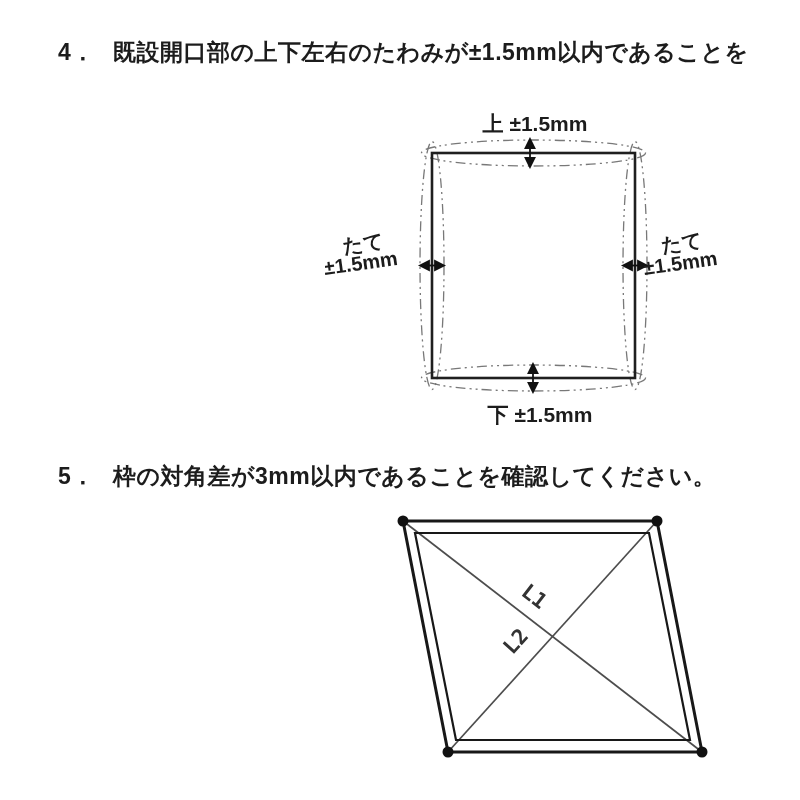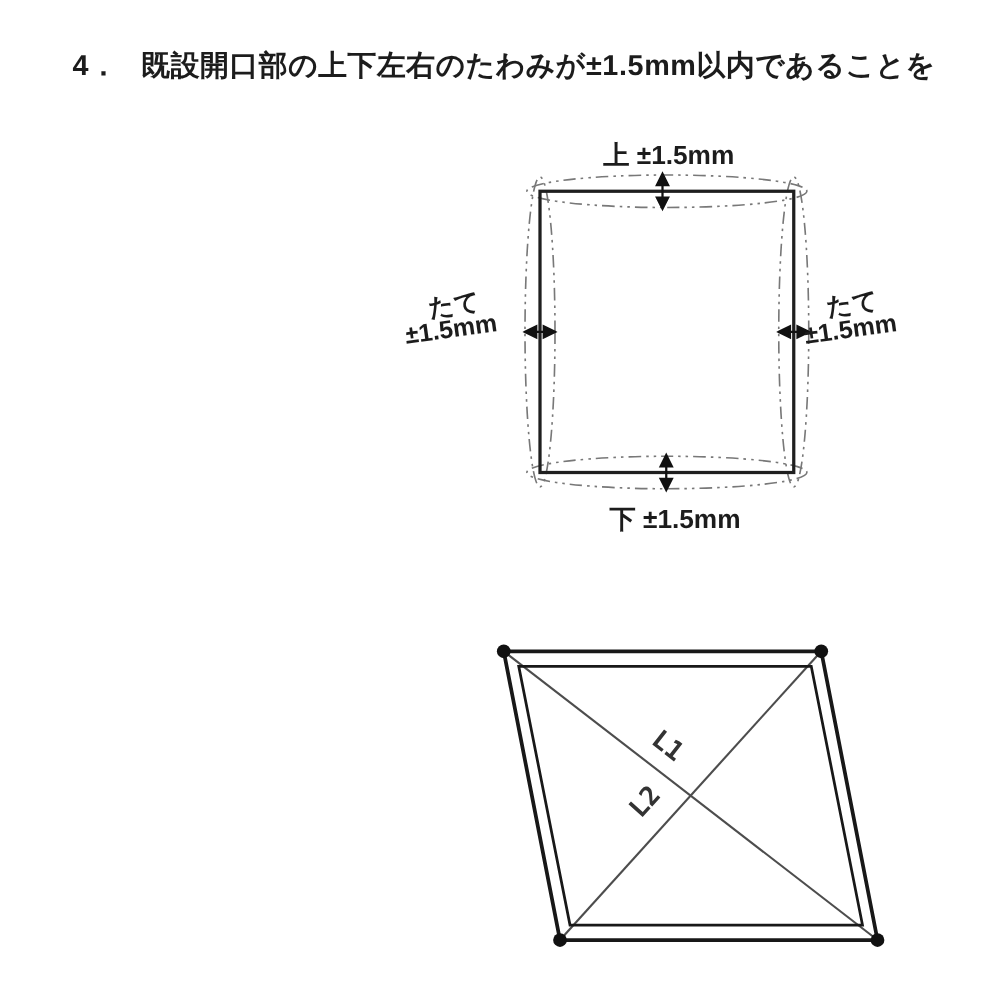--- a/index.html
+++ b/index.html
@@ -80,20 +80,23 @@
     <g transform="rotate(-8 35 158)">
       <text class="sidelabel" x="40" y="151" text-anchor="middle">たて</text>
       <text class="sidelabel" x="35" y="170" text-anchor="middle">±1.5mm</text>
     </g>
     <g transform="rotate(-8 355 160)">
       <text class="sidelabel" x="359" y="150" text-anchor="middle">たて</text>
       <text class="sidelabel" x="355" y="170" text-anchor="middle">±1.5mm</text>
     </g>
   </svg>
 
+  <div class="step" id="step5">
+    <span><span class="num">5．</span><span>枠の対角差が3mm以内であることを確認してください。</span></span>
+  </div>
 
   <svg class="diag" id="diagram2" width="380" height="300" viewBox="0 0 380 300">
 
     <g stroke="#4d4d4d" stroke-width="1.7">
       <line x1="38" y1="31" x2="337" y2="262"></line>
       <line x1="83" y1="262" x2="292" y2="31"></line>
     </g>
 
     <polygon points="38,31 292,31 337,262 83,262" fill="none" stroke="#181818" stroke-width="3"></polygon>
     <polygon points="50,43 284,43 325,250 91,250" fill="none" stroke="#181818" stroke-width="2.2"></polygon>

